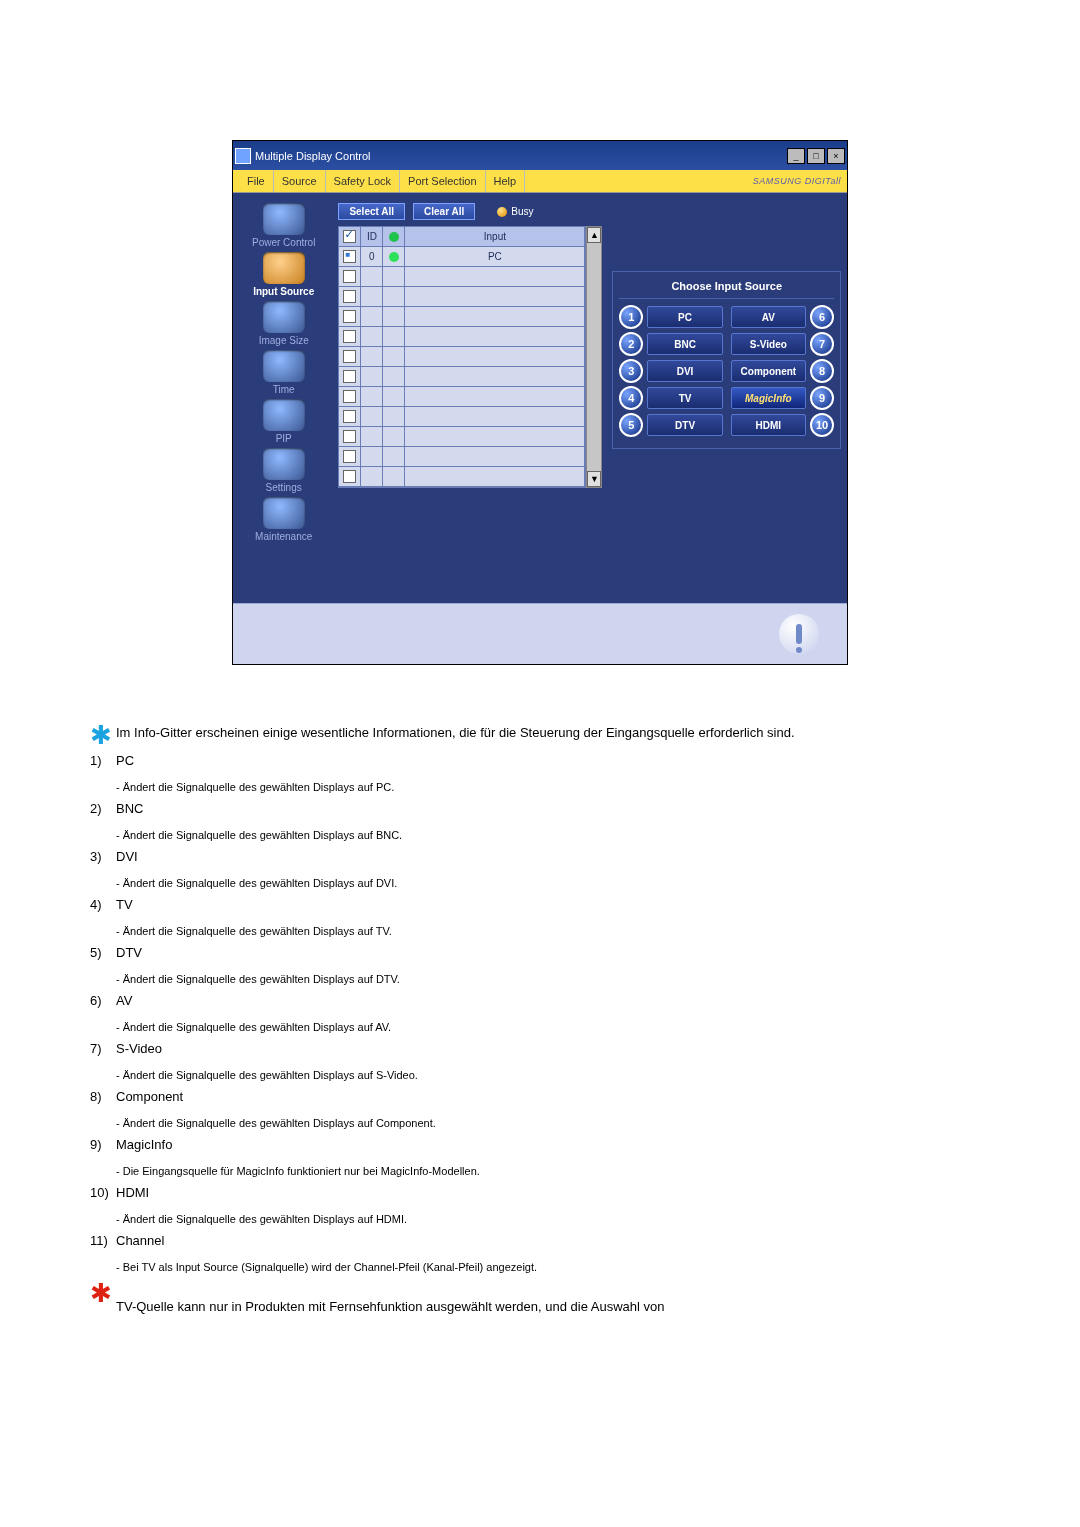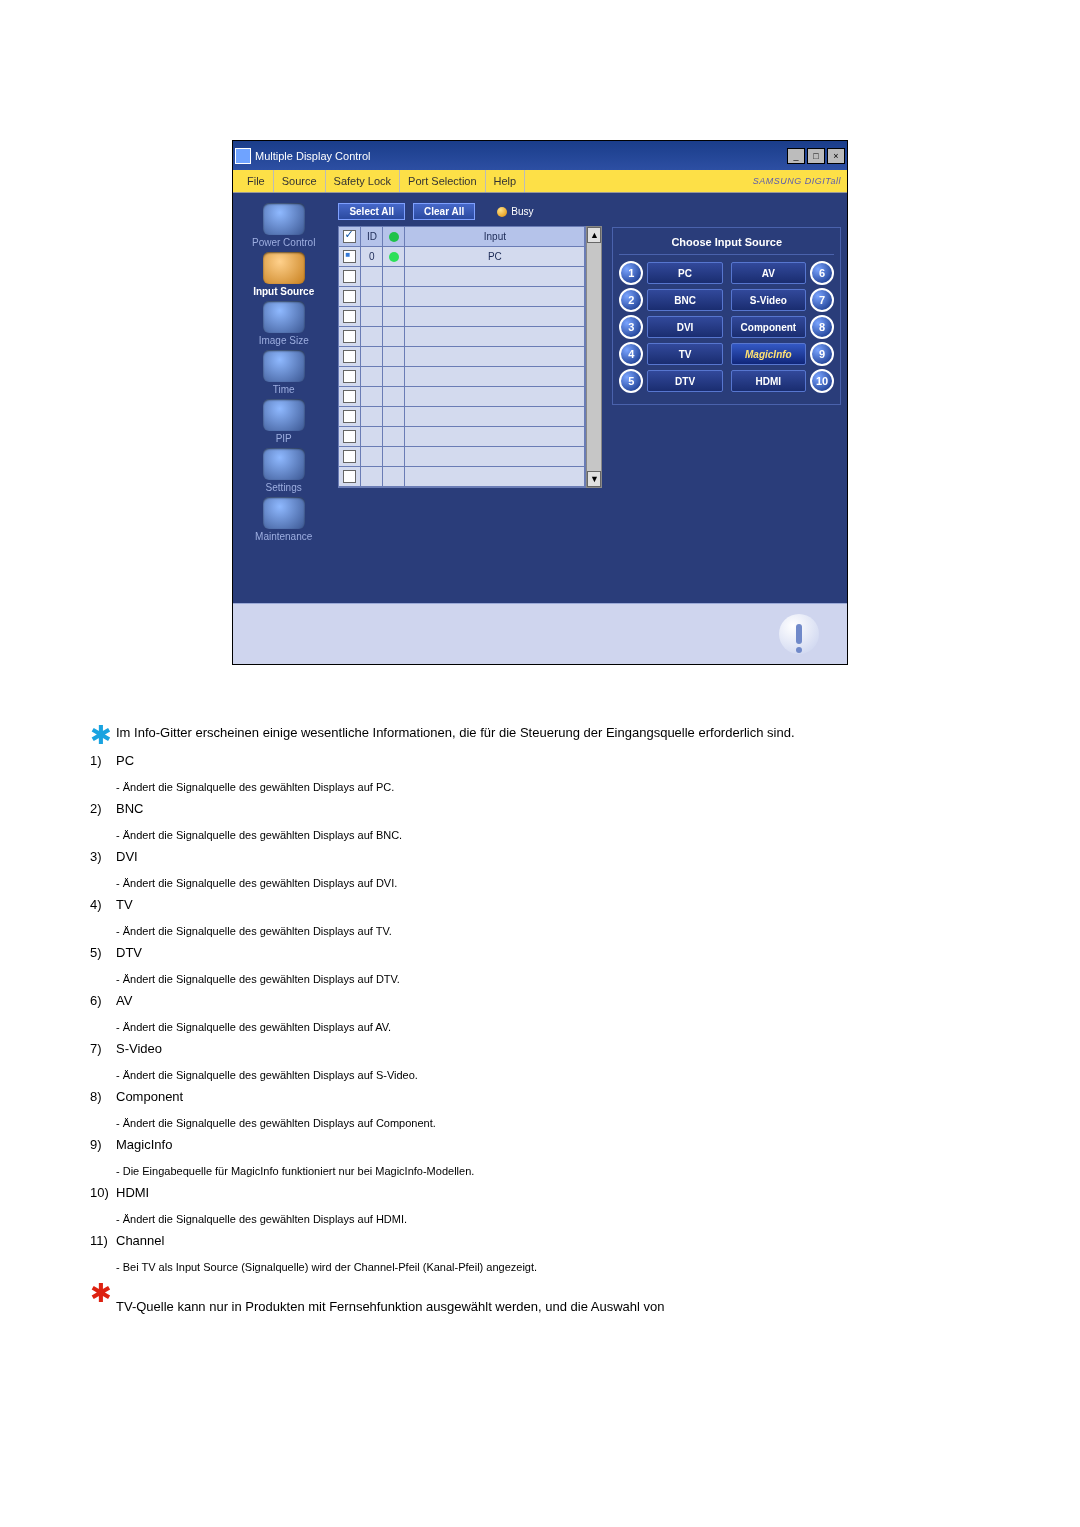--- a/index.html
+++ b/index.html
@@ -54,21 +54,21 @@
   .gc.inp { width:180px; background:#d3daee; color:#1d2b57; }
   .gh .gc { background:#b5c3ea; color:#1d2b57; font-weight:normal; }
   .gh .gc.id, .gh .gc.st, .gh .gc.chk { font-weight:normal; }
 
   .scrollbar { width:14px; background:#c6c6c6; border:1px solid #888; position:relative; }
   .scrollbar .up, .scrollbar .dn { position:absolute; left:0; right:0; height:14px; background:#e0e0e0; border:1px solid #666;
                                    display:flex; align-items:center; justify-content:center; font-size:9px; }
   .scrollbar .up { top:0; } .scrollbar .dn { bottom:0; }
 
   
-  .rpanel { width:230px; padding:34px 6px 10px; }
+  .rpanel { width:230px; padding:34px 6px 10px;margin-top:44px; }
   .rbox { background:#2a3d7a; border:1px solid #4a62ac; padding:4px 6px 8px; }
   .rtitle { text-align:center; color:#fff; font-size:11px; font-weight:bold;
             border-bottom:1px solid #4a62ac; padding:4px 0 6px; margin-bottom:6px; }
   .src-row { display:flex; align-items:center; margin:3px 0; }
   .col { flex:1; display:flex; align-items:center; }
   .num { width:20px; height:20px; border-radius:50%;
          background:radial-gradient(circle at 30% 30%,#7aa4ff,#0b2a7c); color:#fff;
          display:flex; align-items:center; justify-content:center; font-size:11px; font-weight:bold; border:2px solid #fff; }
   .num.left { margin-right:4px; } .num.right { margin-left:4px; }
   .src-btn { flex:1; height:20px; background:linear-gradient(#32499b,#1a2d70); border:1px solid #5776cf;
@@ -417,21 +417,21 @@
       <span class="li-num">8)</span>
       <div class="li-body">
           <div class="li-title">Component</div>
         <div class="li-desc">- Ändert die Signalquelle des gewählten Displays auf Component.</div>
         </div>
     </div>
     <div class="list-item">
       <span class="li-num">9)</span>
       <div class="li-body">
           <div class="li-title">MagicInfo</div>
-        <div class="li-desc">- Die Eingabequelle für MagicInfo funktioniert nur bei MagicInfo-Modellen.</div>
+        <div class="li-desc">- Die Eingangsquelle für MagicInfo funktioniert nur bei MagicInfo-Modellen.</div>
         </div>
     </div>
     <div class="list-item">
       <span class="li-num">10)</span>
       <div class="li-body">
           <div class="li-title">HDMI</div>
         <div class="li-desc">- Ändert die Signalquelle des gewählten Displays auf HDMI.</div>
         </div>
     </div>
     <div class="list-item">

